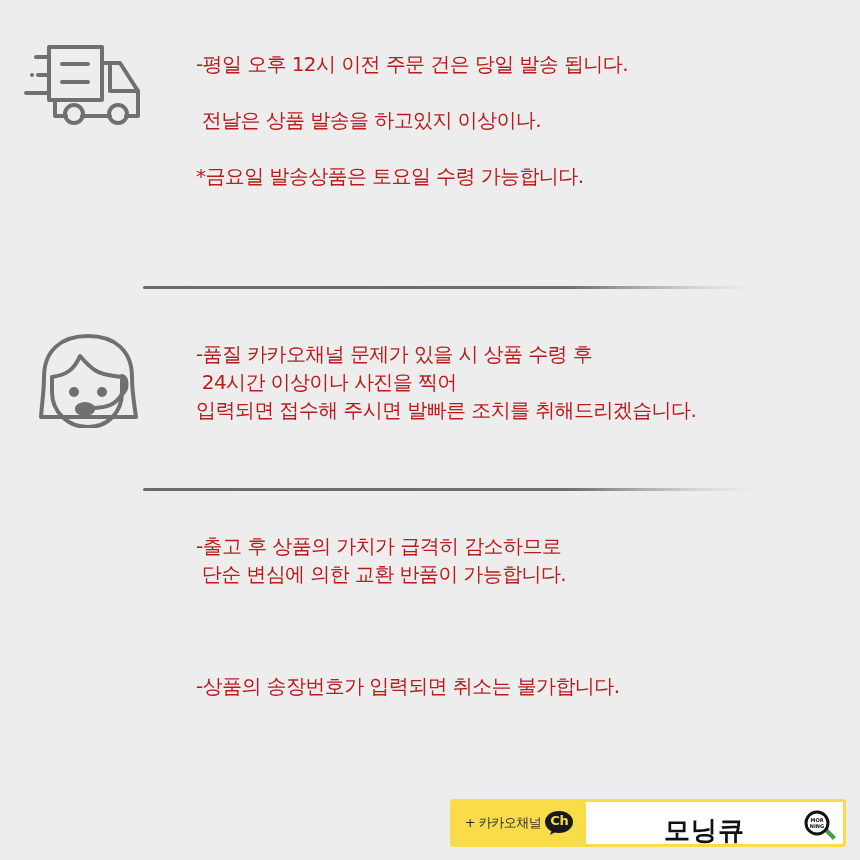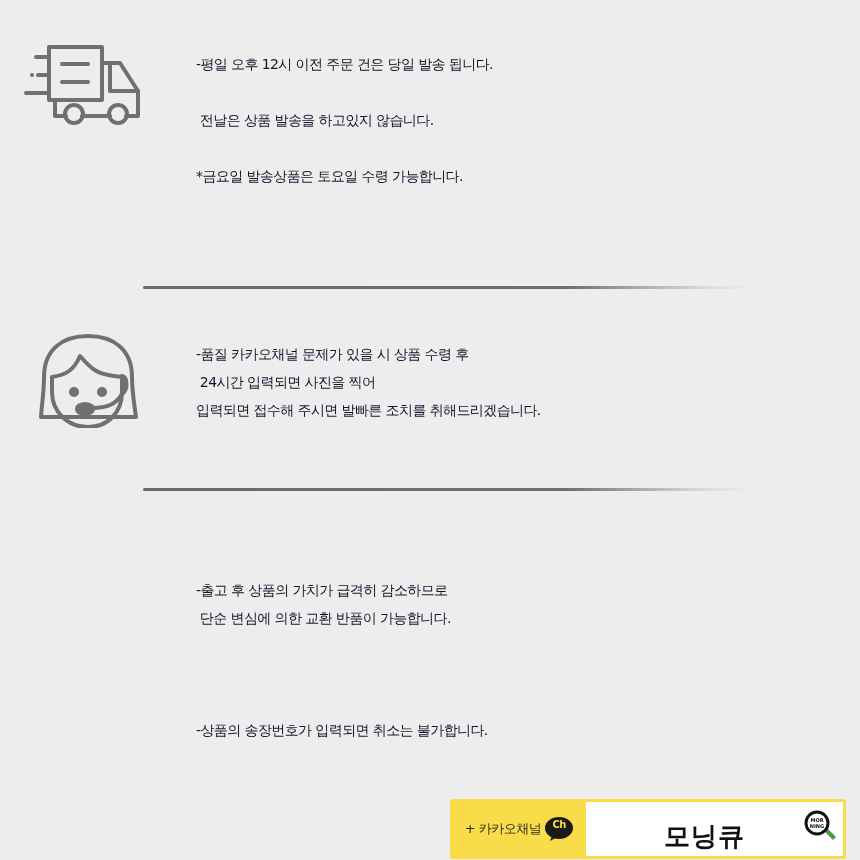--- a/index.html
+++ b/index.html
@@ -2,25 +2,25 @@
 <html><head>
   <meta charset="utf-8">
   <style>
     html, body { margin: 0; padding: 0; }
     body {
       width: 860px; height: 860px; background: #ededed; position: relative; overflow: hidden;
       font-family: "DejaVu Sans", "Liberation Sans", sans-serif; color: #5e5e5e;
     }
     .icon { position: absolute; }
     .block { position: absolute; left: 196px; }
-    .line { font-size: 14px; line-height: 28px; white-space: pre; letter-spacing: -0.6px; color: #0f172a; }
+    .line { font-size: 20px; line-height: 28px; white-space: pre; letter-spacing: -0.6px; color: #b91c1c; }
     .divider { position: absolute; left: 143px; width: 610px; height: 3px;
       background: linear-gradient(to right, #6a6a6a 0%, #707070 70%, rgba(112,112,112,0.5) 82%, rgba(112,112,112,0.15) 92%, rgba(112,112,112,0) 100%);
       border-radius: 2px; }
-    .banner { position: absolute; left: 450px; top: 799px; width: 396px; height: 60px;
+    .banner { position: absolute; left: 450px; top: 799px; width: 396px; height: 48px;
       background: #f8dc4a; border-radius: 3px; display: flex; align-items: stretch; box-sizing: border-box; padding: 3px; }
     .kakao { width: 133px; display: flex; align-items: center; justify-content: center; font-size: 13px; color: #2a2a2a; letter-spacing: -0.5px; }
     .kakao .ch { display: inline-block; width: 30px; height: 26px; margin-left: 3px; position: relative; }
     .brand-box { flex: 1; background: #ffffff; display: flex; align-items: center; justify-content: center; position: relative; }
     .brand-name { font-size: 26px; font-weight: bold; color: #111; letter-spacing: 1px; margin-right: 20px; margin-top: 15px; }
     .logo { position: absolute; right: 6px; top: 6px; width: 34px; height: 34px; }
   </style>
 </head>
 <body>
 
@@ -38,65 +38,65 @@
     <path d="M31 56 V72 H42"></path>
     <line x1="58" y1="72" x2="86" y2="72"></line>
     <circle cx="50" cy="70" r="9"></circle>
     <circle cx="94" cy="70" r="9"></circle>
   </svg>
 </div>
 
 <div class="block" style="top:50px;">
   <div class="line">-평일 오후 12시 이전 주문 건은 당일 발송 됩니다.</div>
   <div class="line" style="height:28px;"></div>
-  <div class="line"> 전날은 상품 발송을 하고있지 않습니다.</div>
+  <div class="line"> 전날은 상품 발송을 하고있지 이상이나.</div>
   <div class="line" style="height:28px;"></div>
   <div class="line">*금요일 발송상품은 토요일 수령 가능합니다.</div>
 </div>
 
 <div class="divider" style="top:286px;"></div>
 
 <div class="icon" style="left:36px;top:332px;width:106px;height:96px;">
   <svg width="106" height="96" viewBox="0 0 106 96" fill="none" stroke="#707070" stroke-width="4" stroke-linecap="round" stroke-linejoin="round">
     <path d="M5 85 C6 70 8 60 8 45 C8 18 26 4 52 4 C78 4 96 18 96 45 C96 60 98 70 100 85 Z"></path>
     <path d="M16 45 V60 C16 80 32 95 52 95 C72 95 86 80 86 60 V45 L78 44 C62 42 56 38 44 24 C38 38 30 43 16 45"></path>
     <circle cx="38" cy="60" r="3" fill="#707070"></circle>
     <circle cx="66" cy="60" r="3" fill="#707070"></circle>
     <path d="M86 44 C92 46 92 58 86 62" fill="#707070"></path>
     <path d="M86 62 C80 72 72 76 56 76"></path>
     <ellipse cx="49" cy="77" rx="8" ry="5" fill="#707070"></ellipse>
   </svg>
 </div>
 
 <div class="block" style="top:340px;">
   <div class="line">-품질 카카오채널 문제가 있을 시 상품 수령 후</div>
-  <div class="line"> 24시간 입력되면 사진을 찍어</div>
+  <div class="line"> 24시간 이상이나 사진을 찍어</div>
   <div class="line">입력되면 접수해 주시면 발빠른 조치를 취해드리겠습니다.</div>
 </div>
 
 <div class="divider" style="top:488px;"></div>
 
-<div class="block" style="top:532px;margin-top:44px;">
+<div class="block" style="top:532px;">
   <div class="line">-출고 후 상품의 가치가 급격히 감소하므로</div>
   <div class="line"> 단순 변심에 의한 교환 반품이 가능합니다.</div>
   <div class="line" style="height:28px;"></div>
   <div class="line" style="height:28px;"></div>
   <div class="line" style="height:28px;"></div>
   <div class="line">-상품의 송장번호가 입력되면 취소는 불가합니다.</div>
 </div>
 
 <div class="banner">
   <div class="kakao">
     <span>+ 카카오채널</span>
     <span class="ch">
       <svg width="30" height="26" viewBox="0 0 30 26">
         <ellipse cx="15" cy="12" rx="14" ry="11" fill="#1a1a1a"></ellipse>
         <path d="M8 20 L6 25 L13 21 Z" fill="#1a1a1a"></path>
       </svg>
-      <span style="position:absolute;left:0;top:3px;width:30px;text-align:center;color:#f8dc4a;font-weight:bold;font-size:10px;">Ch</span>
+      <span style="position:absolute;left:0;top:3px;width:30px;text-align:center;color:#f8dc4a;font-weight:bold;font-size:13px;">Ch</span>
     </span>
   </div>
   <div class="brand-box">
     <span class="brand-name">모닝큐</span>
     <span class="logo">
       <svg width="34" height="34" viewBox="0 0 34 34">
         <path d="M20 22 L30 32 L33 29 L23 19 Z" fill="#4a9b45"></path>
         <circle cx="14" cy="15" r="11" fill="#fff" stroke="#111" stroke-width="3"></circle>
         <text x="14" y="14" font-size="5" text-anchor="middle" font-family="DejaVu Sans, sans-serif" font-weight="bold" fill="#111">MOR</text>
         <text x="14" y="20" font-size="5" text-anchor="middle" font-family="DejaVu Sans, sans-serif" font-weight="bold" fill="#111">NING</text>

